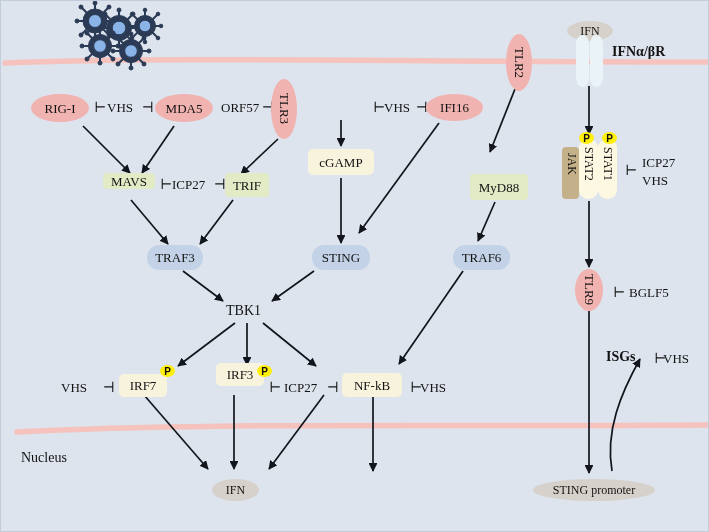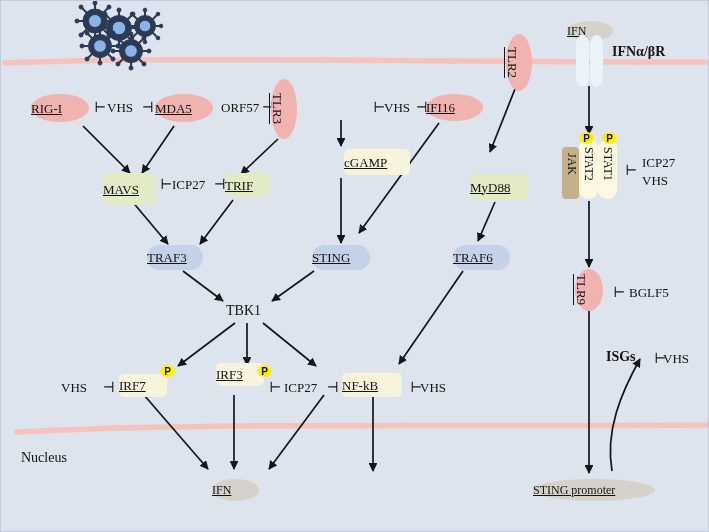--- a/index.html
+++ b/index.html
@@ -20,24 +20,24 @@
   svg.layer {
     position: absolute;
     left: 0; top: 0;
     width: 709px; height: 532px;
     pointer-events: none;
   }
   .node {
     position: absolute;
     display: flex;
     align-items: center;
+    justify-content: center;
     text-align: center;
     white-space: nowrap;
     line-height: 1;
-    text-decoration: underline;
   }
   
   .ellipse-pink {
     background: #f1b3b0;
     border-radius: 50%;
     font-size: 13px;
   }
   
   .box-green {
     background: #e2ebc6;
@@ -355,35 +355,35 @@
 
   <div class="node ellipse-gray" style="left:566px; top:20px; width:46px; height:20px;">
     <span>IFN</span>
   </div>
   <div class="ifnr" style="left:575px; top:34px; width:13px; height:52px;"></div>
   <div class="ifnr" style="left:589px; top:34px; width:13px; height:52px;"></div>
   <div class="plain bold" style="left:611px; top:44px; font-size:14px;">
     <span>IFNα/βR</span>
   </div>
 
-  <div class="node box-green" style="left:102px; top:172px; width:52px; height:32px;">
+  <div class="node box-green" style="left:102px; top:172px; width:52px; height:16px;">
     <span>MAVS</span>
   </div>
 
   <div class="plain" style="left:159px; top:177px; font-size:14px;">⊢</div>
   <div class="plain" style="left:171px; top:177px;">
     <span>ICP27</span>
   </div>
   <div class="plain" style="left:213px; top:177px; font-size:14px; transform:scaleX(-1);">⊢</div>
 
   <div class="node box-green" style="left:224px; top:172px; width:44px; height:24px;">
     <span>TRIF</span>
   </div>
 
-  <div class="node box-cream" style="left:307px; top:148px; width:66px; height:26px;margin-left:36px;">
+  <div class="node box-cream" style="left:307px; top:148px; width:66px; height:26px;">
     <span>cGAMP</span>
   </div>
 
   <div class="node box-green" style="left:469px; top:173px; width:58px; height:26px;">
     <span>MyD88</span>
   </div>
 
   <div class="jak" style="left:561px; top:146px; width:17px; height:52px;"></div>
   <div class="stack-label" style="left:565px; top:152px;">JAK</div>
 

